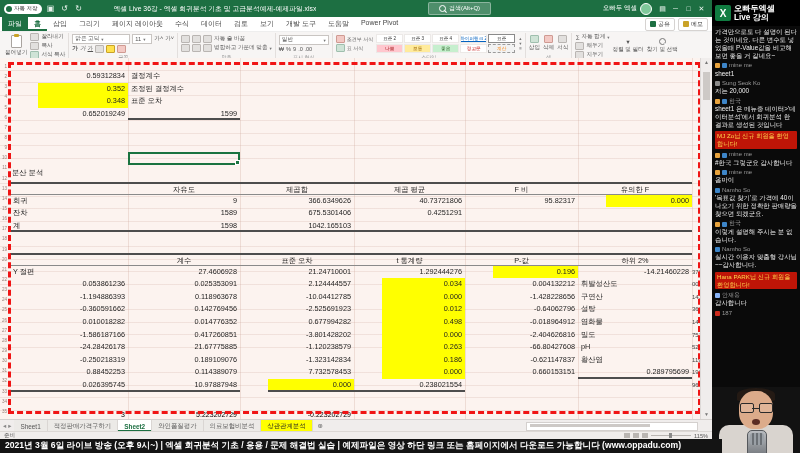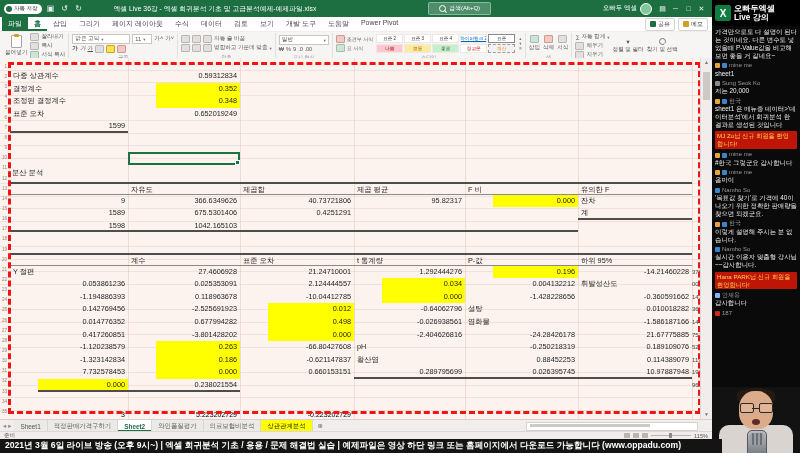--- a/index.html
+++ b/index.html
@@ -65,21 +65,21 @@
   .vline{position:absolute;top:0;bottom:0;width:1px;background:rgba(200,160,148,.28);}
   .ants{position:absolute;left:8px;top:4px;width:687px;height:346px;border:3px dashed #f01414;z-index:6;pointer-events:none;}
   .rownums{position:absolute;left:0;top:4px;width:8px;z-index:1;}
   .rn{height:10.15px;line-height:10.15px;font-size:4.6px;color:#9a7f78;text-align:right;padding-right:1px;}
   .tbl{position:absolute;display:grid;font-size:7.3px;color:#1f1f1f;z-index:2;}
   .t-stats{left:10px;top:12px;grid-template-columns:118px 112px;}
   .t-anova{left:10px;top:124px;grid-template-columns:118px 112px 114px 111px 113px 114px;}
   .t-coef{left:10px;top:195px;grid-template-columns:118px 112px 114px 111px 113px 114px;}
   .c{height:12.6px;line-height:12.6px;padding:0 3px;white-space:nowrap;overflow:hidden;box-sizing:border-box;}
   .c.num{text-align:right;}
-  .c.hd{}
+  .c.hd{text-align:center;}
   .c.lab{text-align:left;}
   .c.hl{background:#ffff00;margin-left:28px;}
   .c.ttl{grid-column:1/3;text-align:center;border-top:2px solid #4d4d4d;border-bottom:1px solid #8a8a8a;}
   .c.bt2{border-top:2px solid #4d4d4d;}
   .c.bb1{border-bottom:1px solid #8a8a8a;}
   .c.bb2{border-bottom:2px solid #4d4d4d;}
   .anova-label{position:absolute;left:12px;top:110px;font-size:7.3px;color:#1f1f1f;z-index:2;}
   .selcell{position:absolute;left:128px;top:94px;width:112px;height:13px;border:2px solid #1a7340;z-index:4;box-sizing:border-box;}
   .selcell::after{content:"";position:absolute;right:-2px;bottom:-2px;width:3px;height:3px;background:#1a7340;border:1px solid #fff;}
   .clipcol{position:absolute;left:692px;top:195px;width:9px;padding-top:12.6px;z-index:2;}
@@ -401,39 +401,39 @@
           <div class="rn">29</div>
           <div class="rn">30</div>
           <div class="rn">31</div>
           <div class="rn">32</div>
           <div class="rn">33</div>
           <div class="rn">34</div>
           <div class="rn">35</div>
         </div>
 
       <div class="tbl t-stats">
-          <div class="c lab">다중 상관계수</div>
           <div class="c num">0.59312834</div>
           <div class="c lab">결정계수</div>
           <div class="c num hl">0.352</div>
           <div class="c lab">조정된 결정계수</div>
           <div class="c num hl">0.348</div>
           <div class="c lab">표준 오차</div>
           <div class="c num">0.652019249</div>
           <div class="c num bb2">1599</div>
         </div>
       <div class="selcell"></div>
       <div class="anova-label">분산 분석</div>
       <div class="tbl t-anova">
           <div class="c hd bt2 bb1"></div>
           <div class="c hd bt2 bb1">자유도</div>
           <div class="c hd bt2 bb1">제곱합</div>
           <div class="c hd bt2 bb1">제곱 평균</div>
           <div class="c hd bt2 bb1">F 비</div>
           <div class="c hd bt2 bb1">유의한 F</div>
+          <div class="c lab">회귀</div>
           <div class="c num">9</div>
           <div class="c num">366.6349626</div>
           <div class="c num">40.73721806</div>
           <div class="c num">95.82317</div>
           <div class="c num hl">0.000</div>
           <div class="c lab">잔차</div>
           <div class="c num">1589</div>
           <div class="c num">675.5301406</div>
           <div class="c num">0.4251291</div>
           <div class="c num"></div>
@@ -444,55 +444,57 @@
           <div class="c num bb2"></div>
           <div class="c num bb2"></div>
           <div class="c num bb2"></div>
         </div>
       <div class="tbl t-coef">
           <div class="c hd bt2 bb1"></div>
           <div class="c hd bt2 bb1">계수</div>
           <div class="c hd bt2 bb1">표준 오차</div>
           <div class="c hd bt2 bb1">t 통계량</div>
           <div class="c hd bt2 bb1">P-값</div>
-          <div class="c hd bt2 bb1">하위 95%</div>
+          <div class="c hd bt2 bb1">하위 2%</div>
           <div class="c lab">Y 절편</div>
           <div class="c num">27.4606928</div>
           <div class="c num">21.24710001</div>
           <div class="c num">1.292444276</div>
           <div class="c num hl">0.196</div>
           <div class="c num">-14.21460228</div>
           <div class="c num">0.053861236</div>
           <div class="c num">0.025353091</div>
           <div class="c num">2.124444557</div>
           <div class="c num hl">0.034</div>
           <div class="c num">0.004132212</div>
           <div class="c lab">휘발성산도</div>
           <div class="c num">-1.194886393</div>
           <div class="c num">0.118963678</div>
           <div class="c num">-10.04412785</div>
           <div class="c num hl">0.000</div>
           <div class="c num">-1.428228656</div>
+          <div class="c lab">구연산</div>
           <div class="c num">-0.360591662</div>
           <div class="c num">0.142769456</div>
           <div class="c num">-2.525691923</div>
           <div class="c num hl">0.012</div>
           <div class="c num">-0.64062796</div>
           <div class="c lab">설탕</div>
           <div class="c num">0.010018282</div>
           <div class="c num">0.014776352</div>
           <div class="c num">0.677994282</div>
           <div class="c num hl">0.498</div>
-          <div class="c num">-0.026938561</div>
+          <div class="c num">-0.018964912</div>
           <div class="c lab">염화물</div>
           <div class="c num">-1.586187166</div>
           <div class="c num">0.417260851</div>
           <div class="c num">-3.801428202</div>
           <div class="c num hl">0.000</div>
           <div class="c num">-2.404626816</div>
+          <div class="c lab">밀도</div>
           <div class="c num">-24.28426178</div>
           <div class="c num">21.67775885</div>
           <div class="c num">-1.120238579</div>
           <div class="c num hl">0.263</div>
           <div class="c num">-66.80427608</div>
           <div class="c lab">pH</div>
           <div class="c num">-0.250218319</div>
           <div class="c num">0.189109076</div>
           <div class="c num">-1.323142834</div>
           <div class="c num hl">0.186</div>

